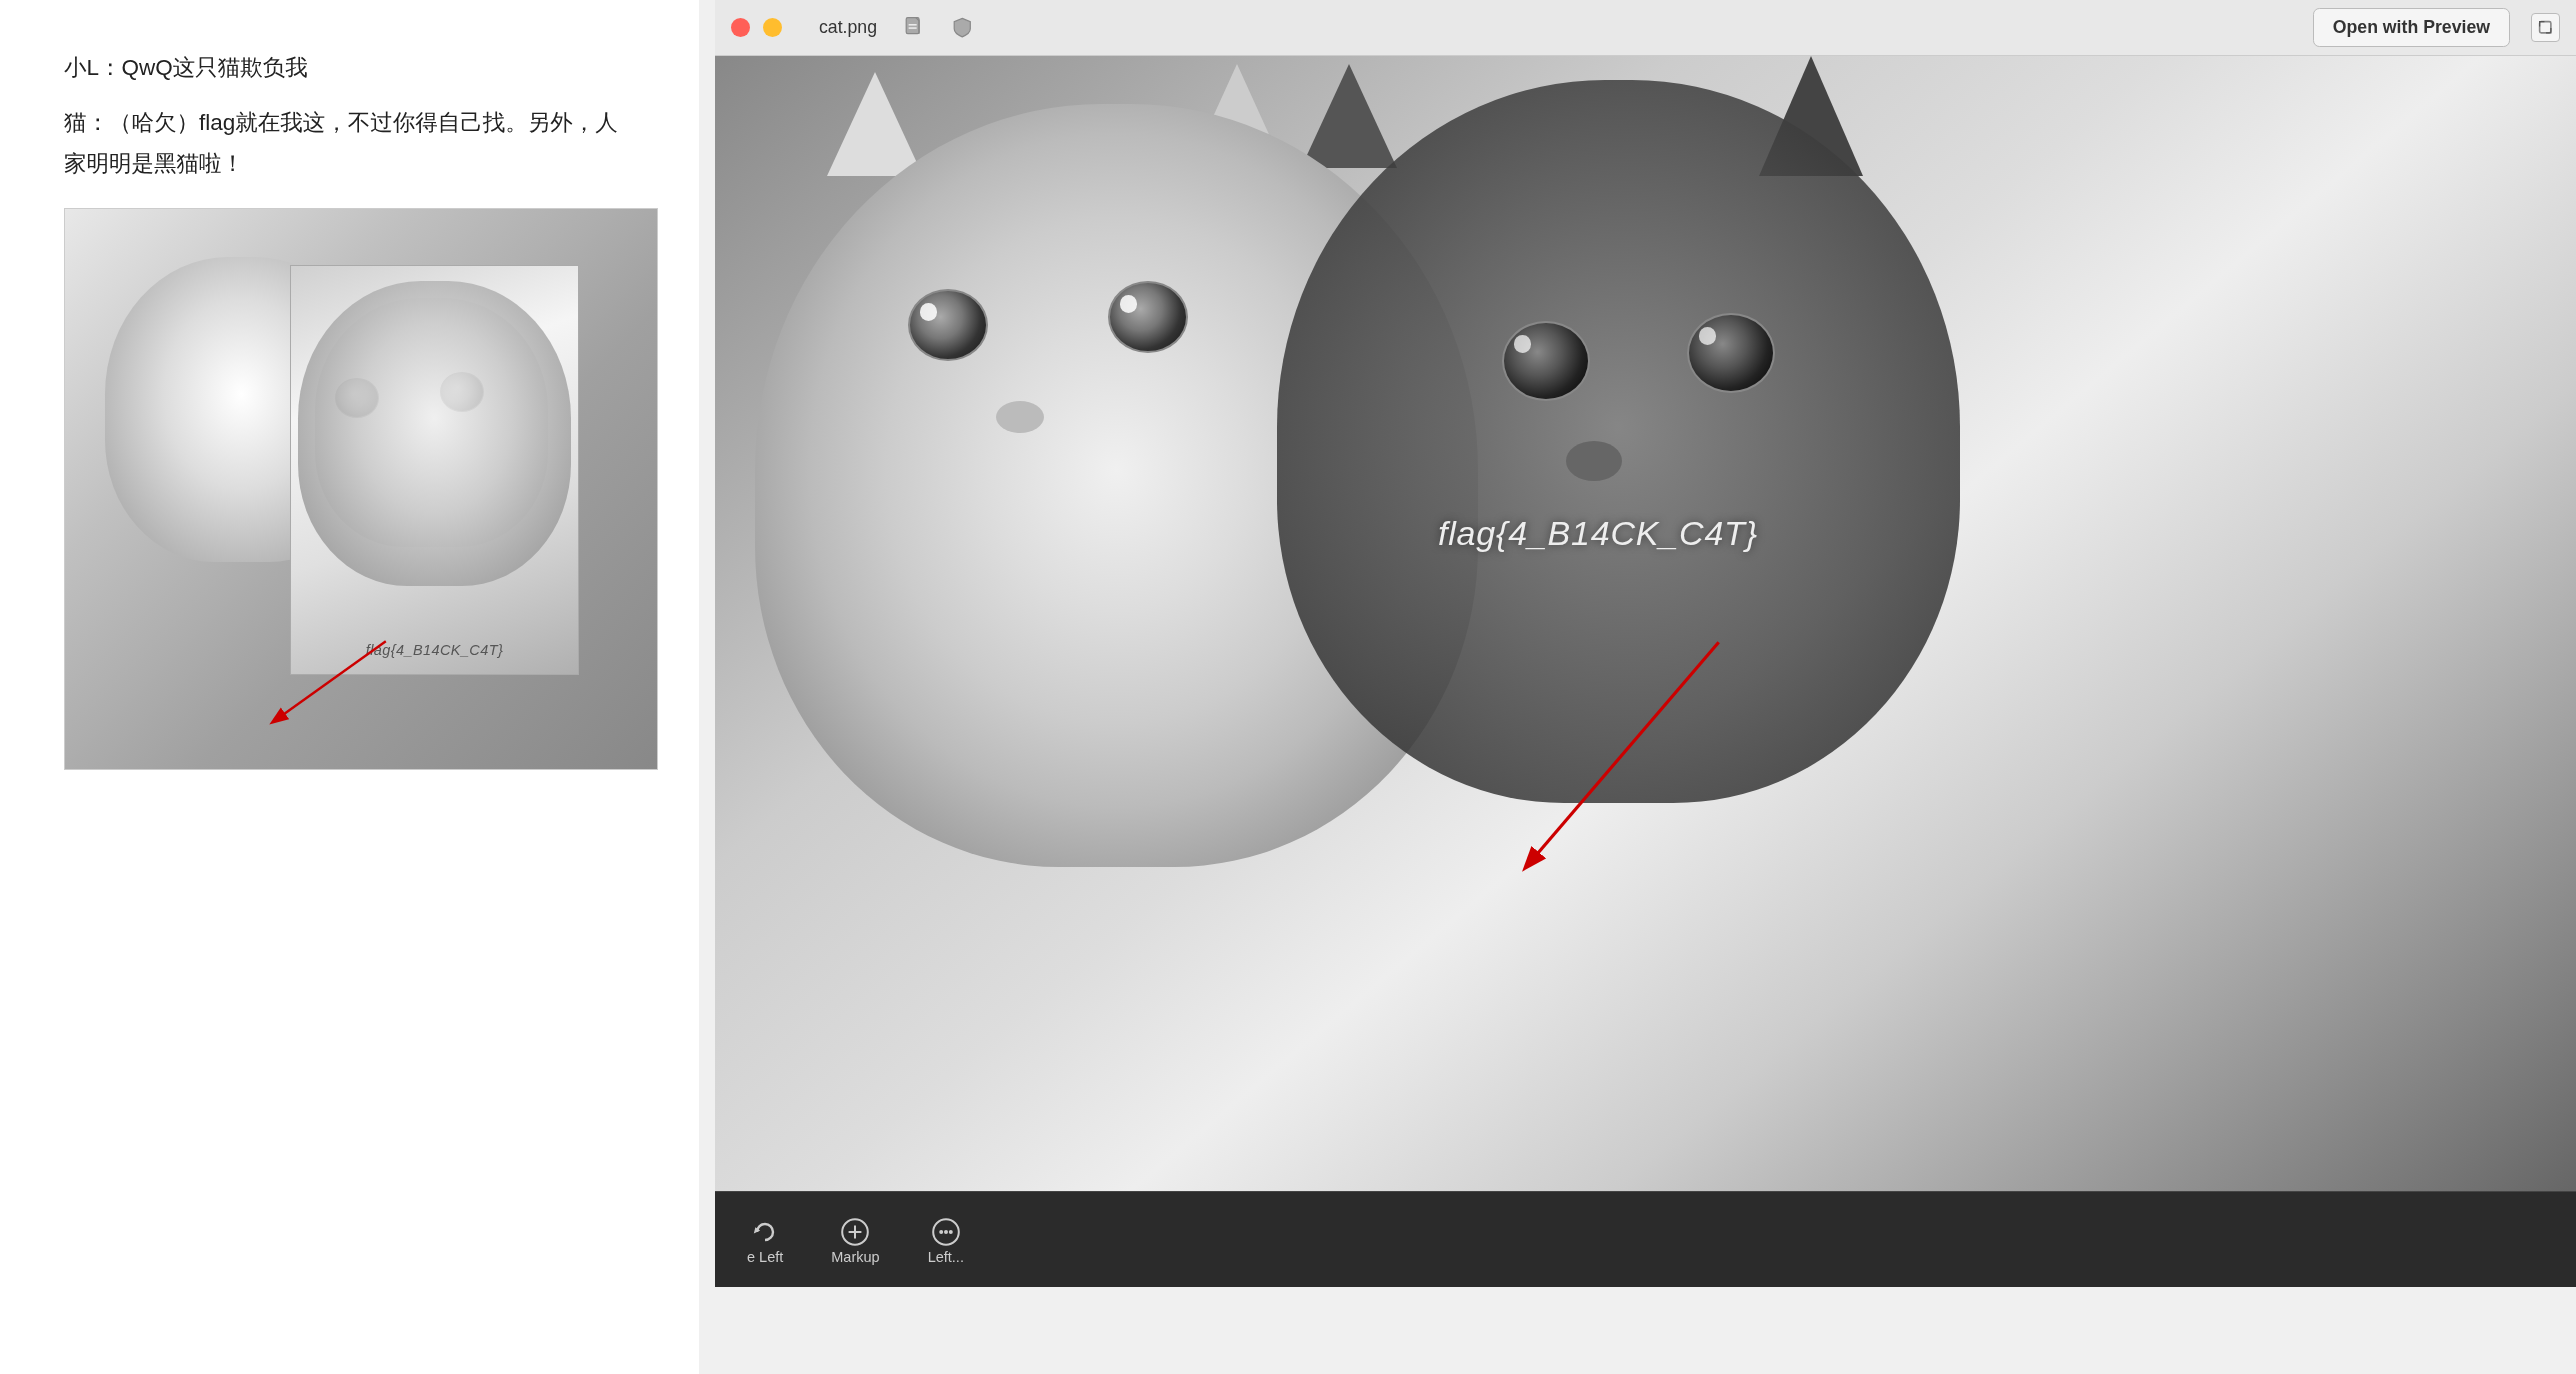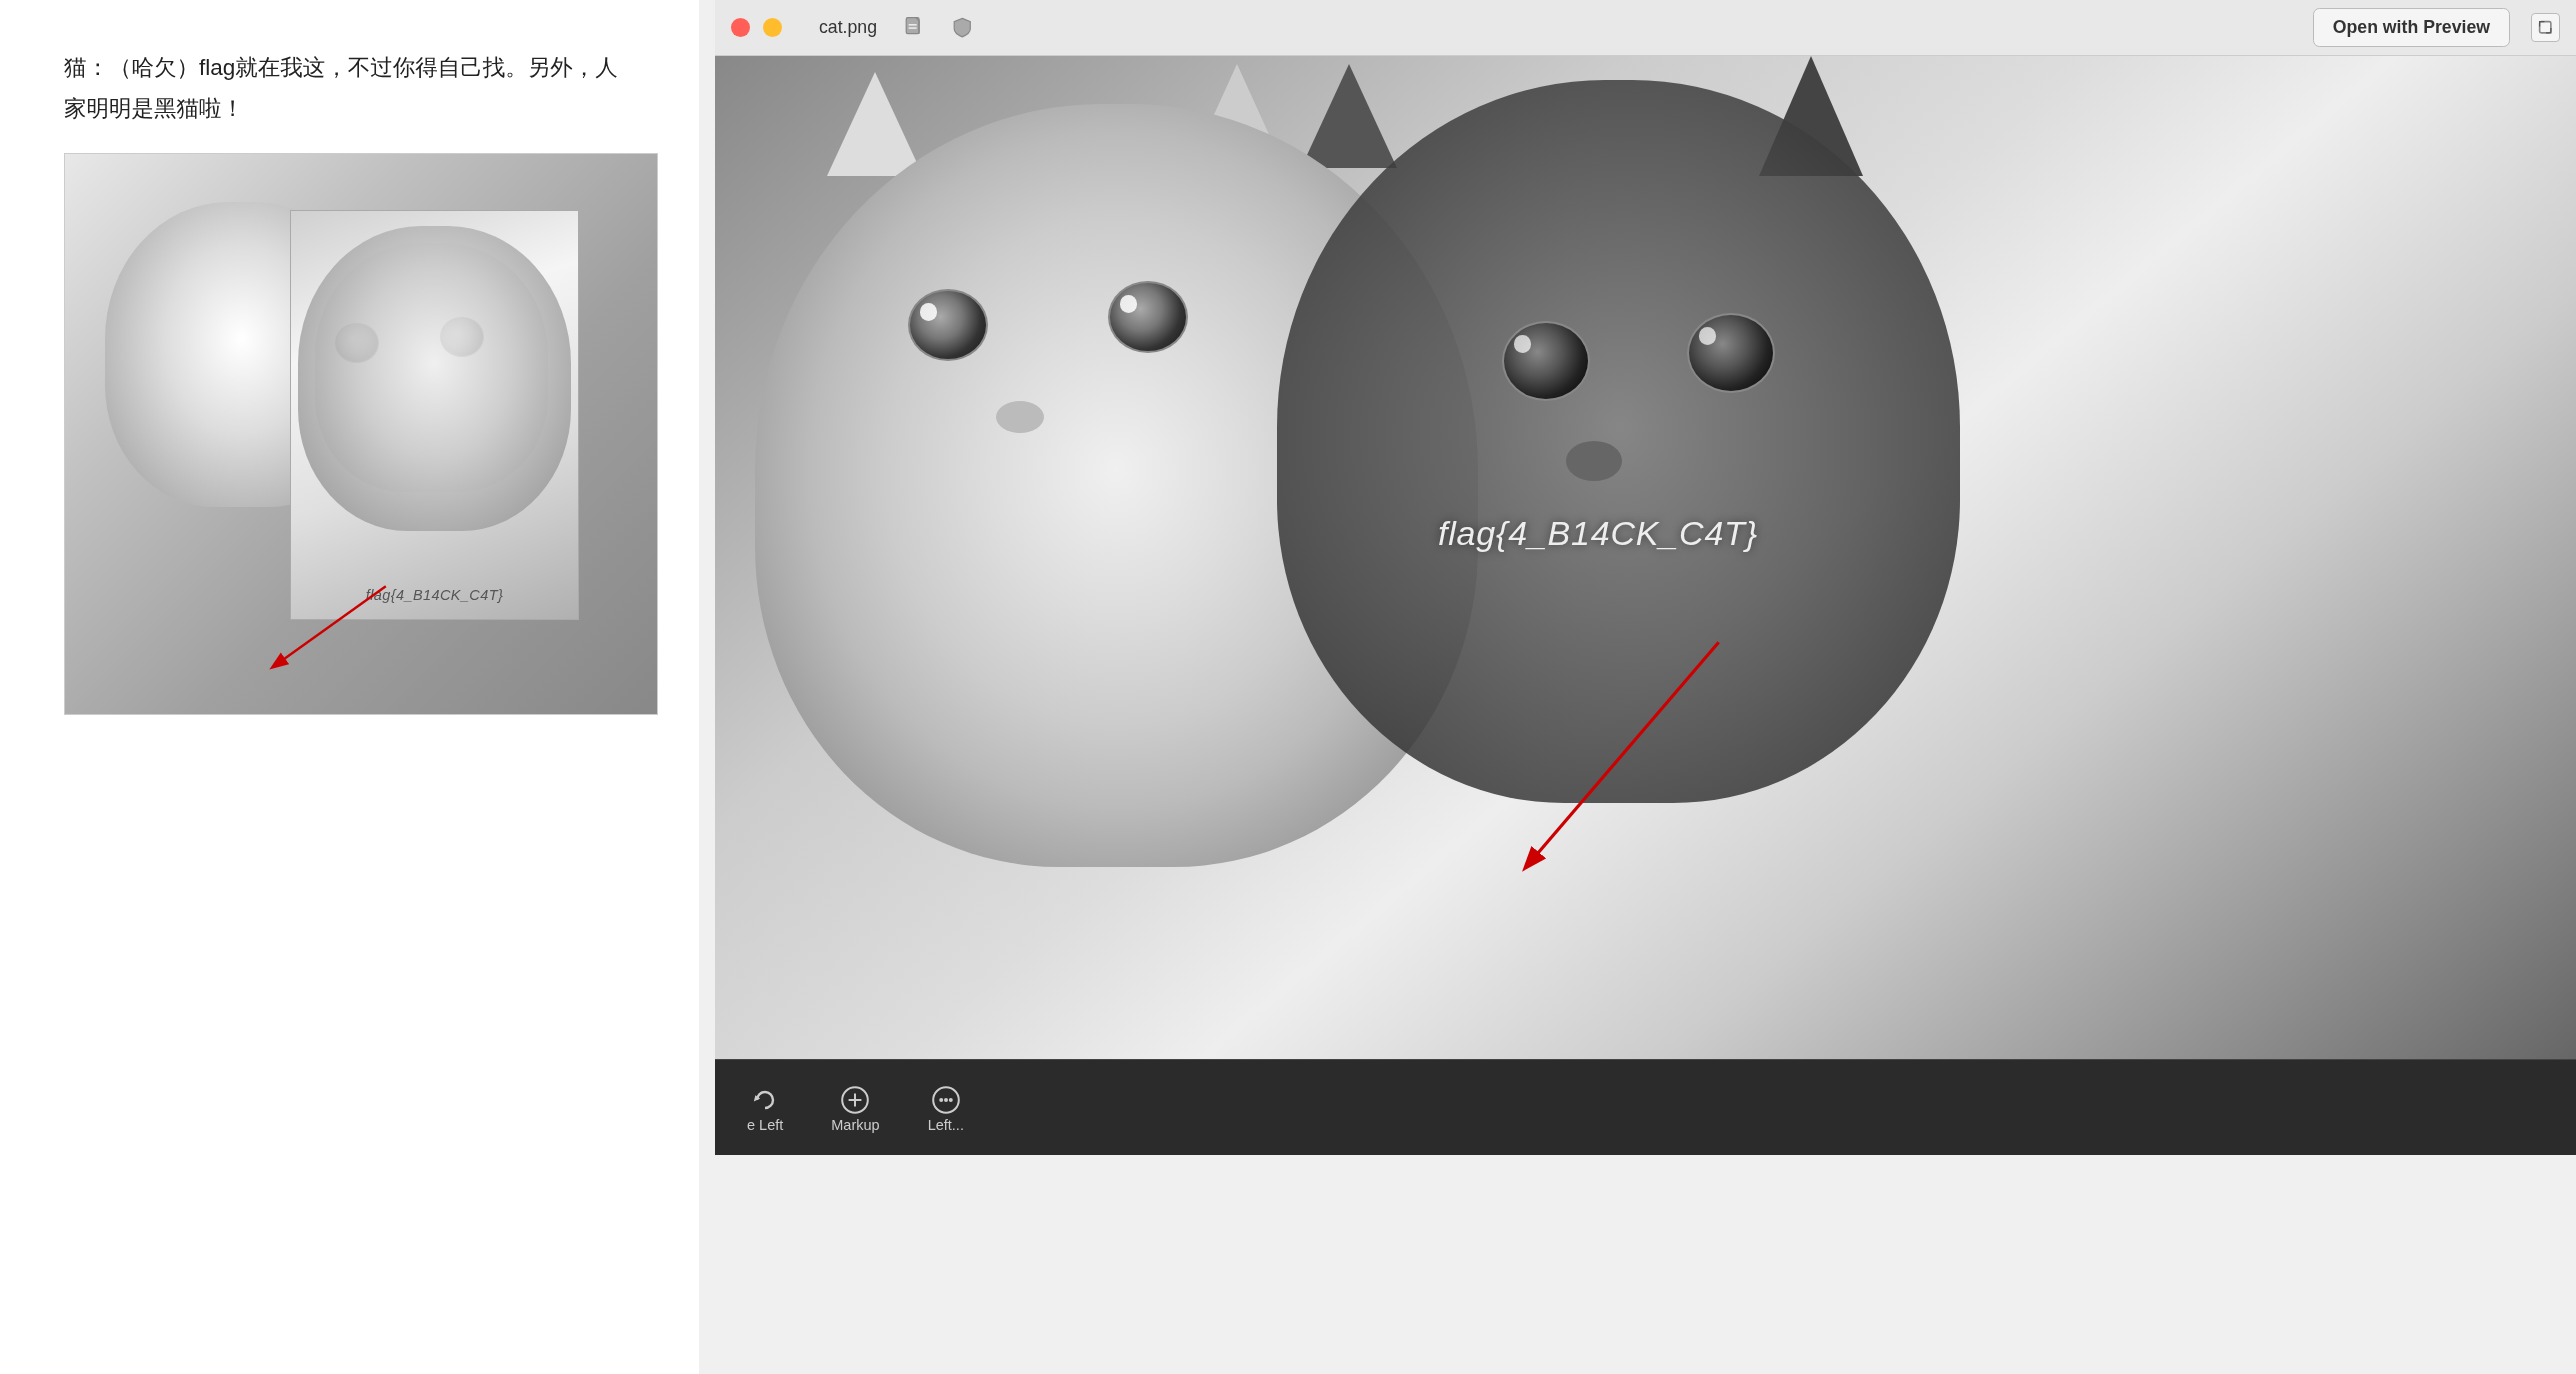--- a/index.html
+++ b/index.html
@@ -112,21 +112,21 @@
       top: 385px;
       pointer-events: none;
     }
 
     
     .preview-window {
       position: absolute;
       left: 715px;
       top: 0;
       width: 1861px;
-      height: 1155px;
+      height: 1287px;
       background: #2a2a2a;
       display: flex;
       flex-direction: column;
     }
 
     .preview-titlebar {
       width: 100%;
       height: 56px;
       background: #e8e8e8;
       display: flex;
@@ -369,20 +369,21 @@
 
     .toolbar-item-label {
       font-size: 14.5px;
       color: #ccc;
     }
   </style>
 </head>
 <body>
 
 <div class="article-area">
+  <p class="article-text">小L：QwQ这只猫欺负我</p>
   <p class="article-text">猫：（哈欠）flag就在我这，不过你得自己找。另外，人家明明是黑猫啦！</p>
 
   <div class="article-image-container">
 
     <div class="cat-img-bg">
 
       <div class="cat-face-outer"></div>
 
       <div class="cat-overlay">
         <div class="cat-overlay-face"></div>

